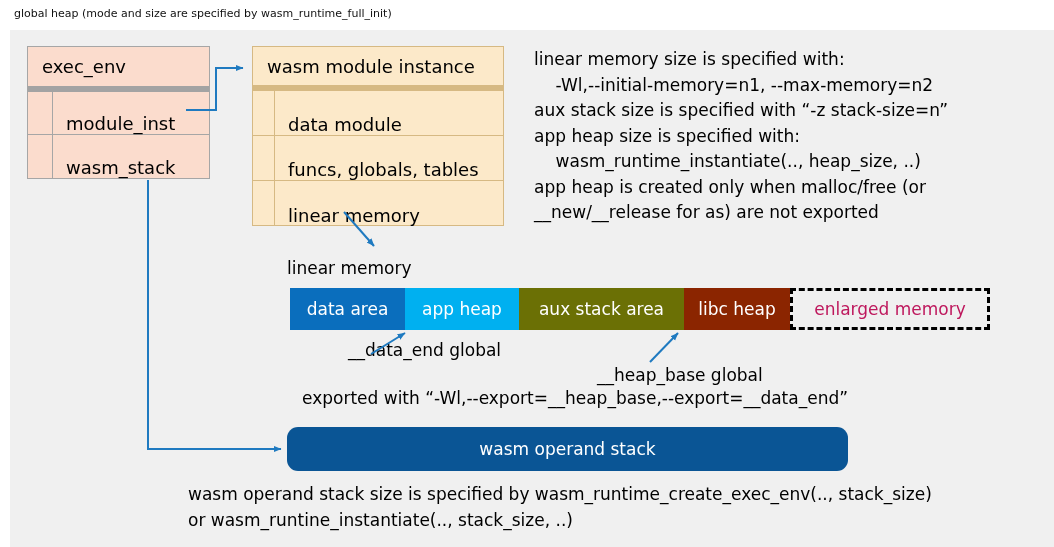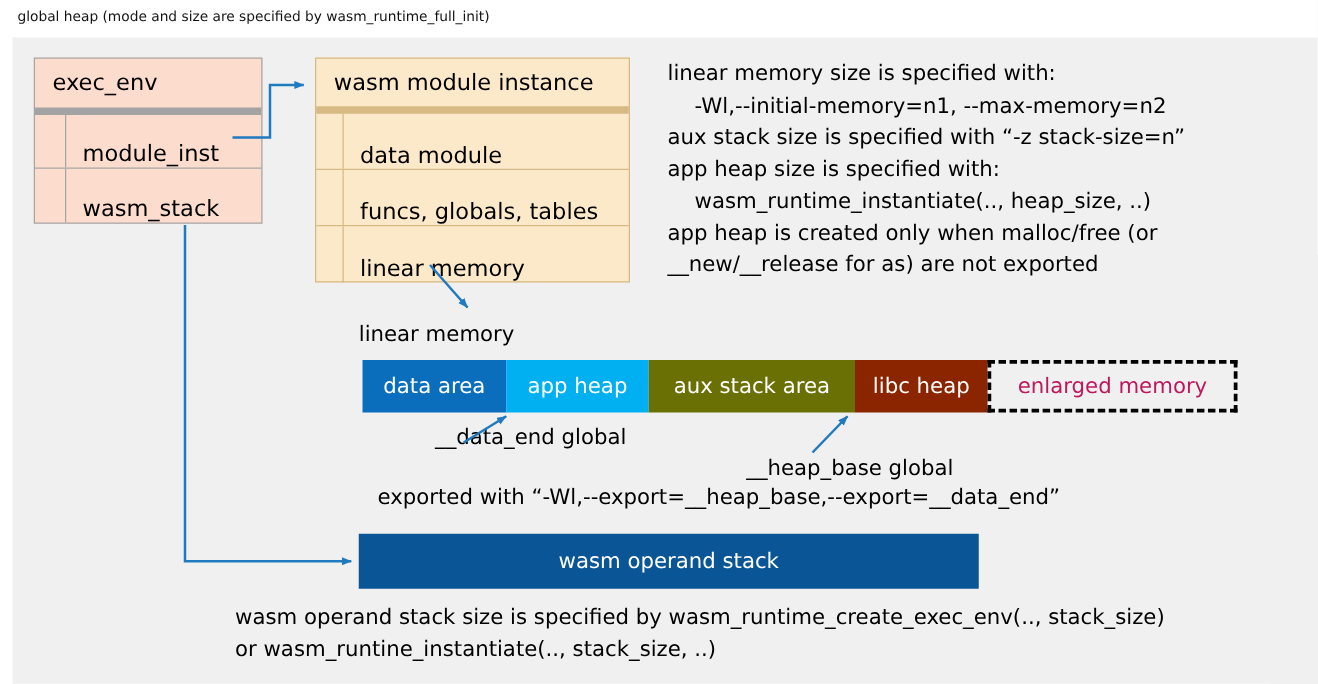--- a/index.html
+++ b/index.html
@@ -126,27 +126,28 @@
     white-space: nowrap;
   }
   #anno-data-end { left: 318px; top: 340px; margin-left: 30px; }
   #anno-heap-base { left: 597px; top: 365px; }
   #anno-exported { left: 302px; top: 388px; }
 
   
   #operand-stack {
     position: absolute;
     left: 287px; top: 427px;
-    width: 496px; height: 44px;
+    width: 561px; height: 44px;
     background: #0a5595;
     color: #ffffff;
     font-size: 17px;
     display: flex;
     align-items: center;
     justify-content: center;
+    border-radius: 11px;
   }
   #note-bottom {
     left: 188px; top: 482px;
   }
 
   
   #wires {
     position: absolute; left: 0; top: 0;
     width: 1054px; height: 547px;
     pointer-events: none;

